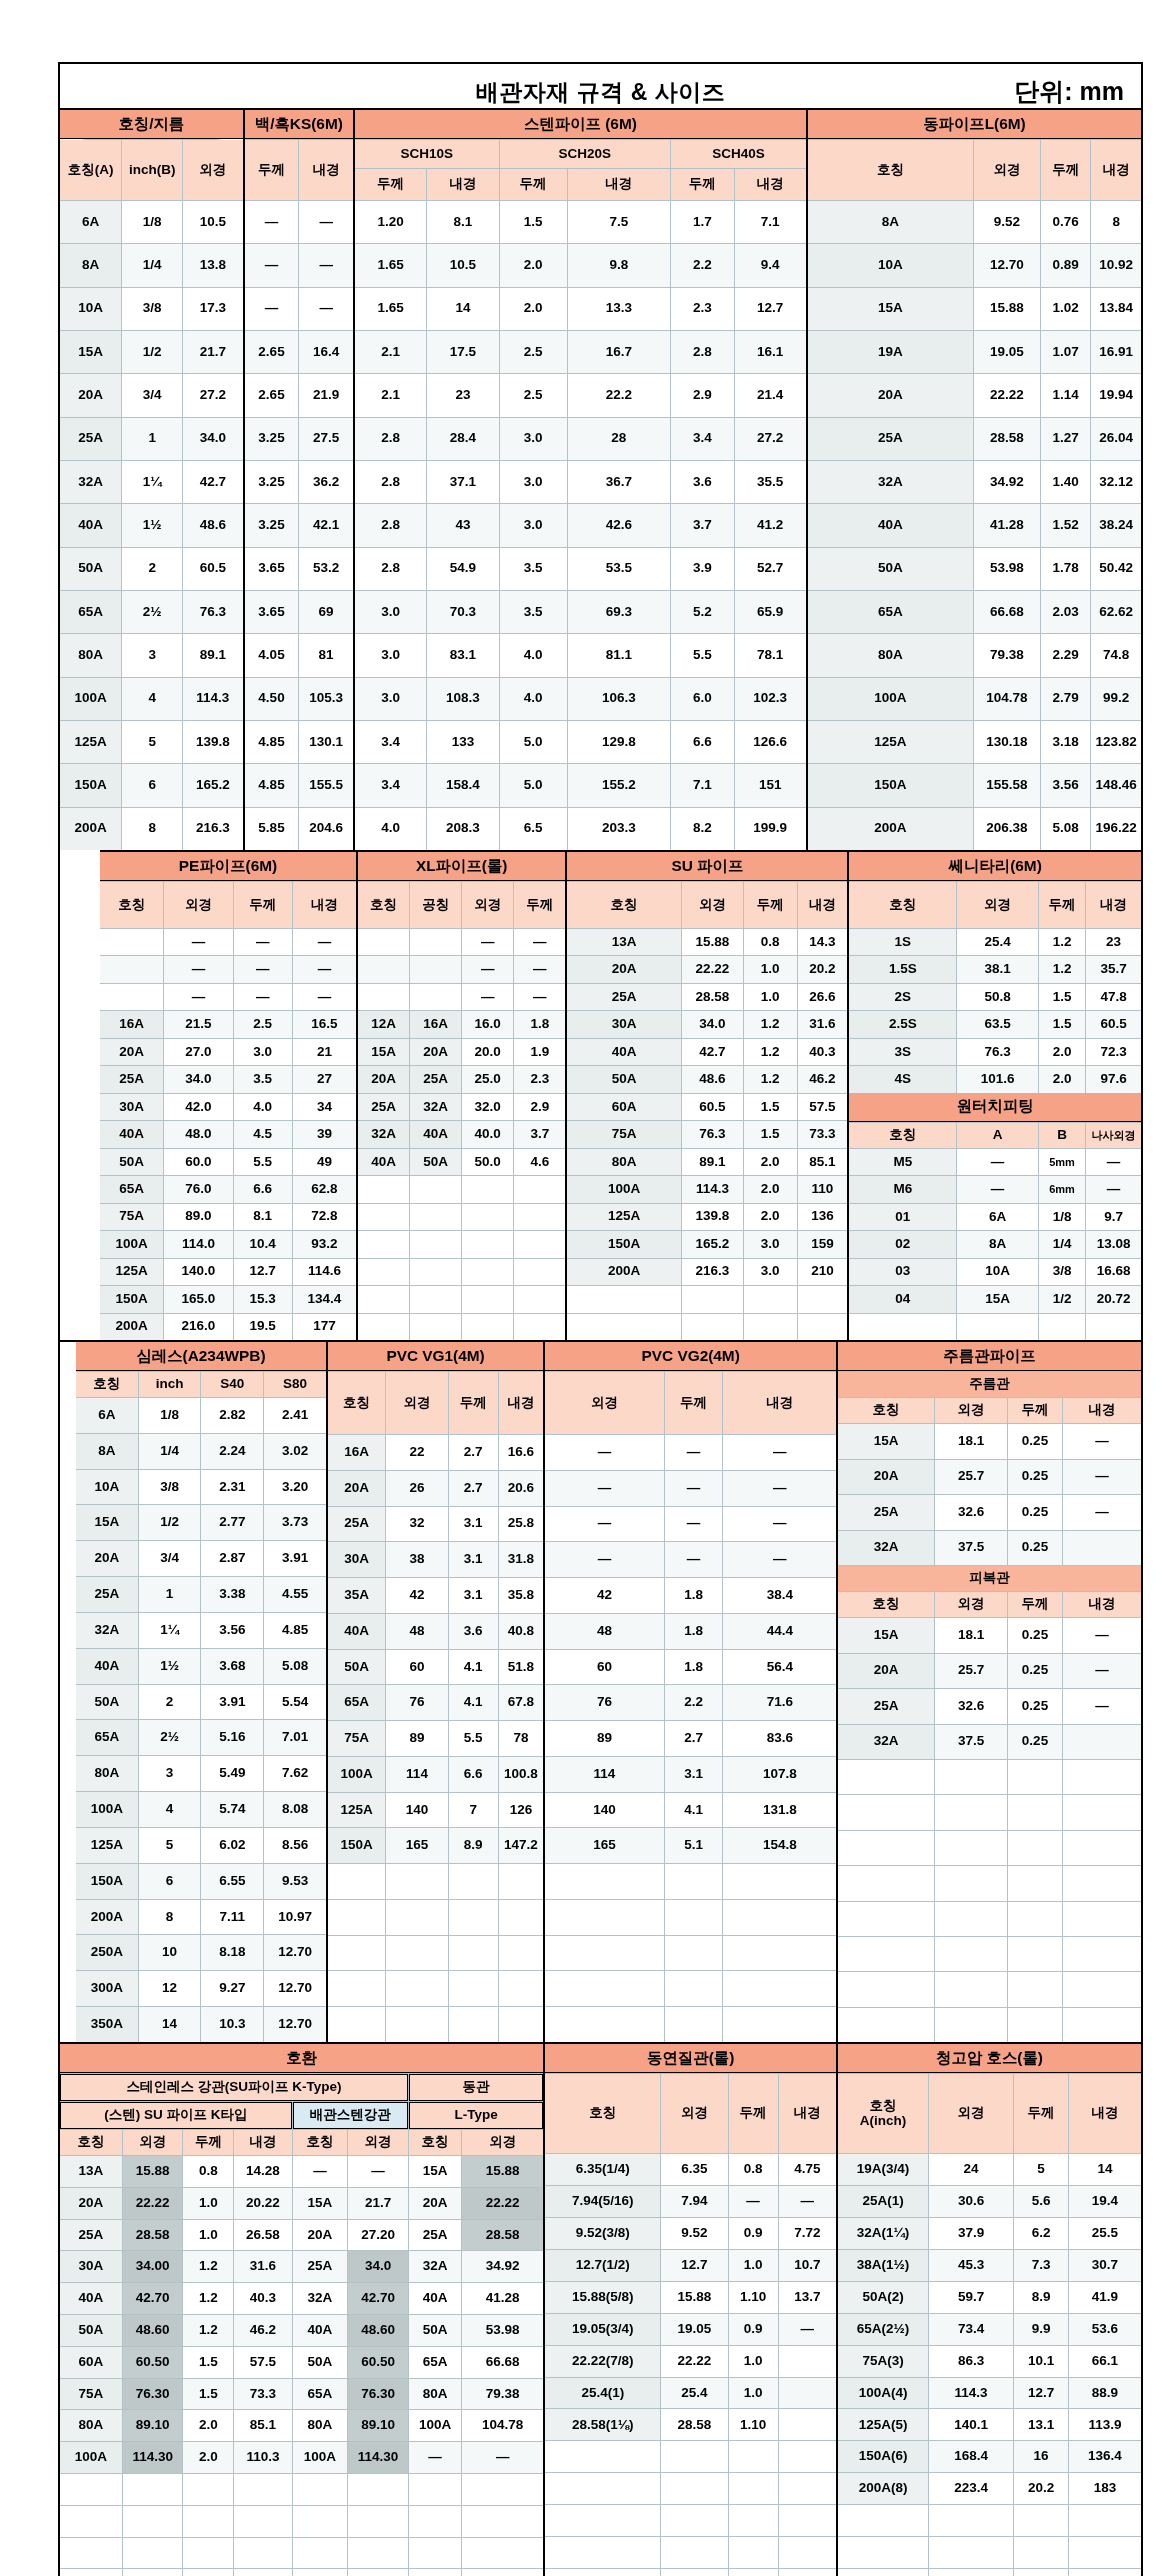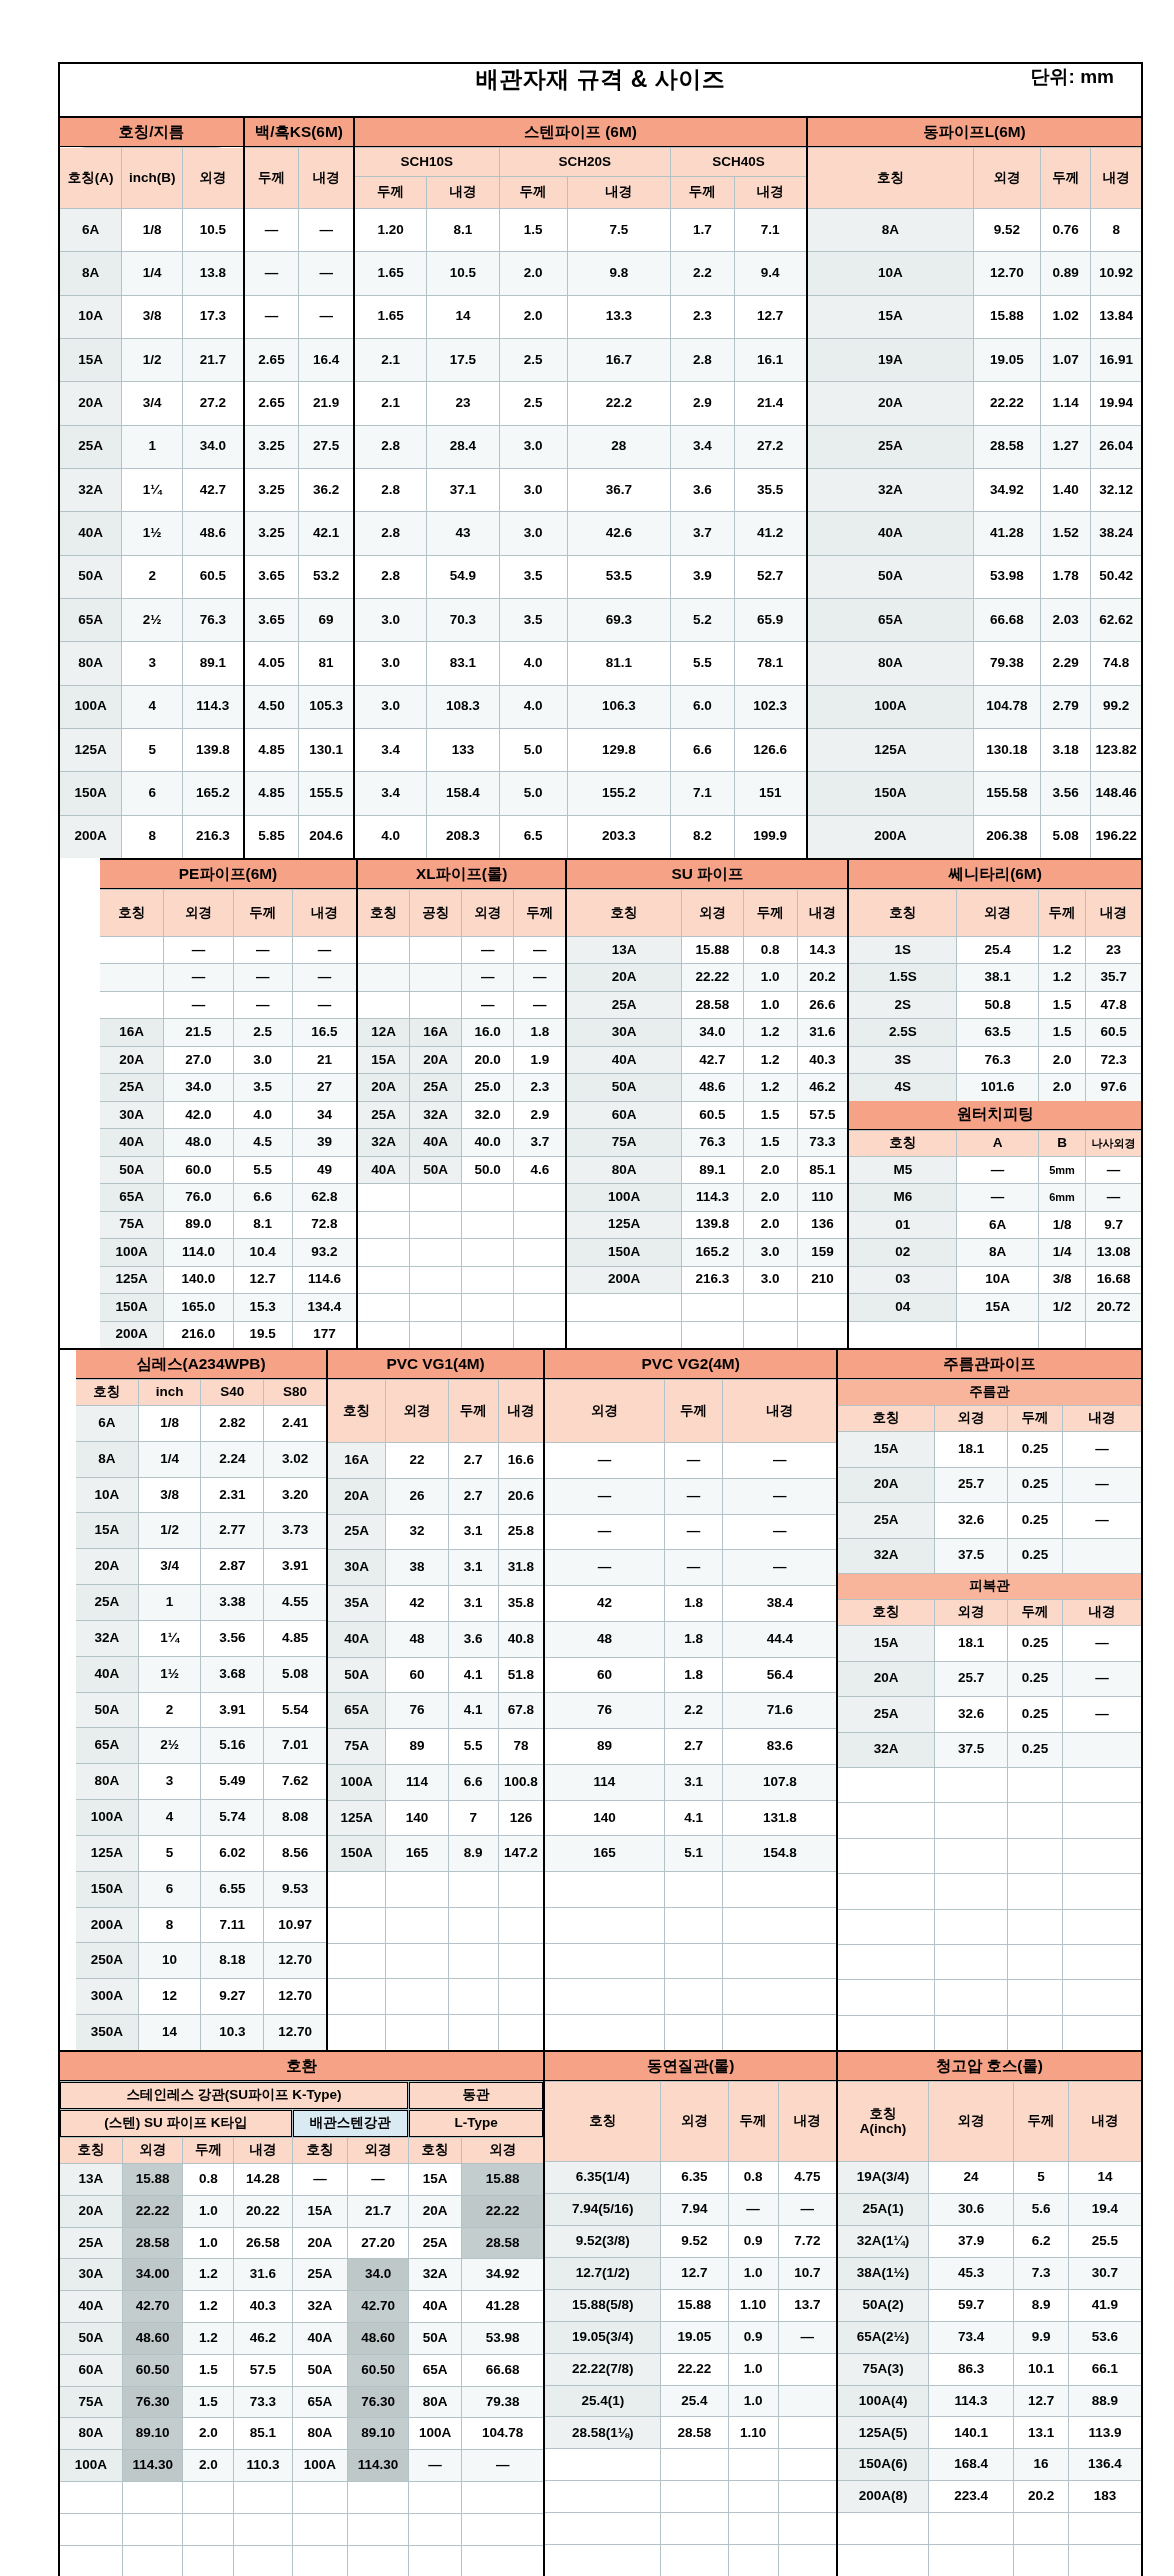--- a/index.html
+++ b/index.html
@@ -1,20 +1,20 @@
 <!DOCTYPE html>
 <html><head>
 <meta charset="utf-8">
 <style>
   html,body{margin:0;padding:0;background:#ffffff;}
   body{width:1175px;height:2576px;position:relative;font-family:"Liberation Sans",sans-serif;color:#000;}
   .sheet{position:absolute;left:58px;top:62px;width:1085px;border:2.9px solid #000;background:#fff;box-sizing:border-box;}
-  .titlebar{height:52px;position:relative;display:flex;align-items:flex-start;justify-content:center;background:#fff;}
+  .titlebar{height:44px;position:relative;display:flex;align-items:flex-end;justify-content:center;background:#fff;}
   .titlebar .main{font-size:23px;font-weight:700;letter-spacing:0.5px;}
-  .titlebar .unit{position:absolute;right:27px;font-size:19px;font-weight:700;}
+  .titlebar .unit{position:absolute;right:17px;font-size:25px;font-weight:700;}
   .band{display:flex;align-items:stretch;border-top:2.9px solid #000;box-sizing:border-box;}
   .panel{display:flex;flex-direction:column;min-width:0;box-sizing:border-box;}
   .panel + .panel{border-left:2.9px solid #000;}
   .sec-title{flex:0 0 29px;display:flex;align-items:center;justify-content:center;
     background:#f5a286;font-weight:700;font-size:15.4px;border-bottom:1.9px solid #000;box-sizing:border-box;}
   .hdr,.bodygrid{display:grid;gap:1px;background:#b3c2c6;border-top:1px solid #b3c2c6;}
   .hdr{flex:0 0 auto;}
   .bodygrid{grid-auto-rows:1fr;}
   .cl{display:flex;align-items:center;justify-content:center;background:#fff;
     font-size:13.5px;font-weight:600;overflow:hidden;white-space:pre-line;text-align:center;line-height:1.1;box-sizing:border-box;}

